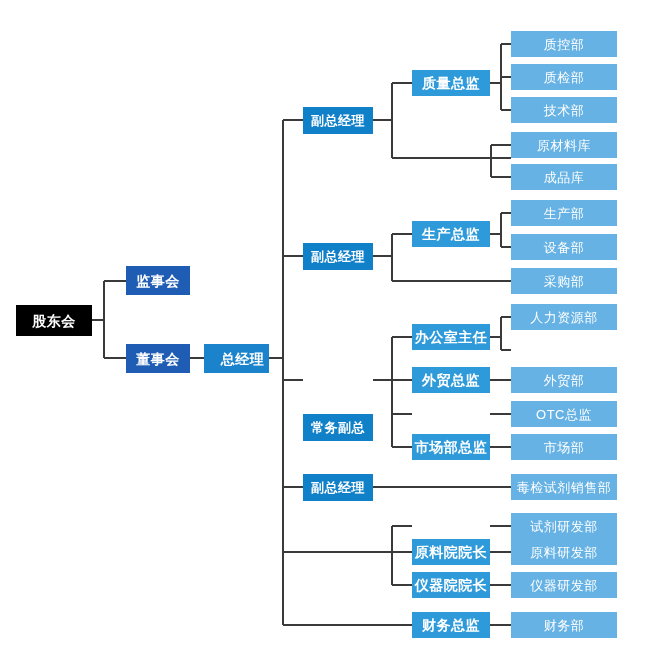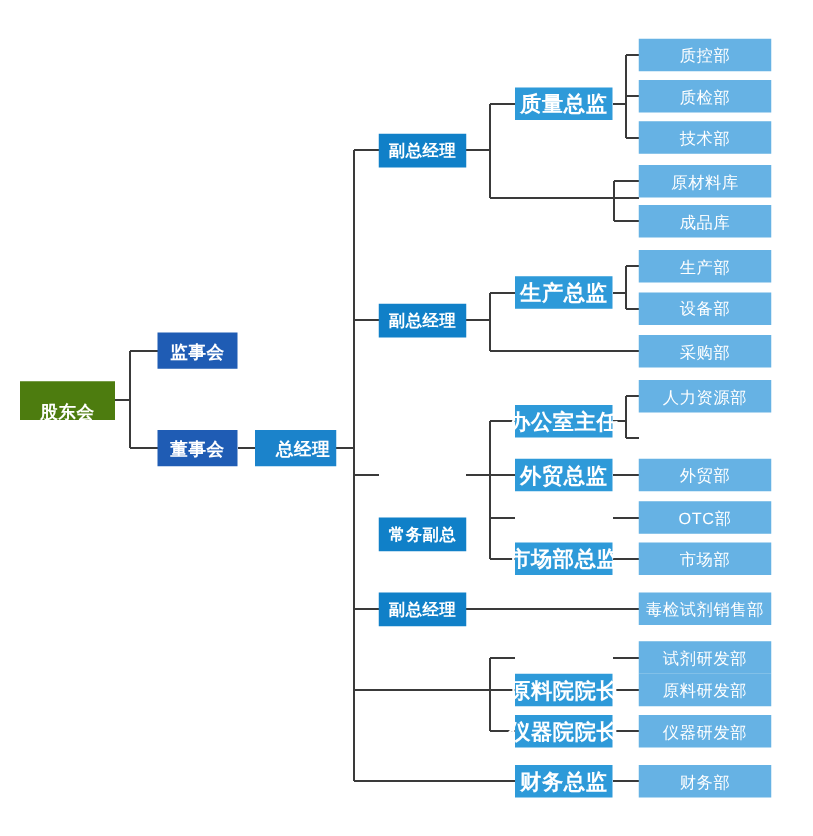--- a/index.html
+++ b/index.html
@@ -22,25 +22,25 @@
     align-items: center;
     justify-content: center;
     color: #ffffff;
     font-weight: bold;
     letter-spacing: 0.5px;
     text-align: center;
     white-space: nowrap;
     z-index: 3;
     line-height: 1;
   }
-  .lvl-root   { background: #4d7c0f; font-size: 14px; align-items: flex-end; }
+  .lvl-root   { background: #000000; font-size: 14px; }
   .lvl-board  { background: #1f5cb4; font-size: 14px; }
   .lvl-gm     { background: #1b83cb; font-size: 14px; padding-left: 12px; }
   .lvl-vp     { background: #1080c8; font-size: 13px; align-items: center; }
-  .lvl-dir    { background: #2e9ad9; font-size: 17px; }
+  .lvl-dir    { background: #2e9ad9; font-size: 14px; }
   .lvl-dept   { background: #66b2e4; font-size: 13px; font-weight: normal; }
   svg.wires {
     position: absolute;
     left: 0; top: 0;
     width: 650px;
     height: 669px;
     z-index: 1;
   }
   svg.wires path, svg.wires line {
     stroke: #3a3a3a;
@@ -213,39 +213,39 @@
   </div>
 
   <div class="node lvl-dept" style="left:511px; top:164px; width:106px; height:26px;">
     <span>成品库</span>
   </div>
 
   <div class="node lvl-dept" style="left:511px; top:200px; width:106px; height:26px;">
     <span>生产部</span>
   </div>
 
-  <div class="node lvl-dept" style="left:511px; top:234px; width:106px; height:26px;font-family:Liberation Mono, monospace;">
+  <div class="node lvl-dept" style="left:511px; top:234px; width:106px; height:26px;">
     <span>设备部</span>
   </div>
 
   <div class="node lvl-dept" style="left:511px; top:268px; width:106px; height:26px;text-align:center;">
     <span>采购部</span>
   </div>
 
   <div class="node lvl-dept" style="left:511px; top:304px; width:106px; height:26px;">
     <span>人力资源部</span>
   </div>
 
 
   <div class="node lvl-dept" style="left:511px; top:367px; width:106px; height:26px;">
     <span>外贸部</span>
   </div>
 
   <div class="node lvl-dept" style="left:511px; top:401px; width:106px; height:26px;">
-    <span>OTC部</span>
+    <span>OTC总监</span>
   </div>
 
   <div class="node lvl-dept" style="left:511px; top:434px; width:106px; height:26px;">
     <span>市场部</span>
   </div>
 
   <div class="node lvl-dept" style="left:511px; top:474px; width:106px; height:26px;">
     <span>毒检试剂销售部</span>
   </div>
 

